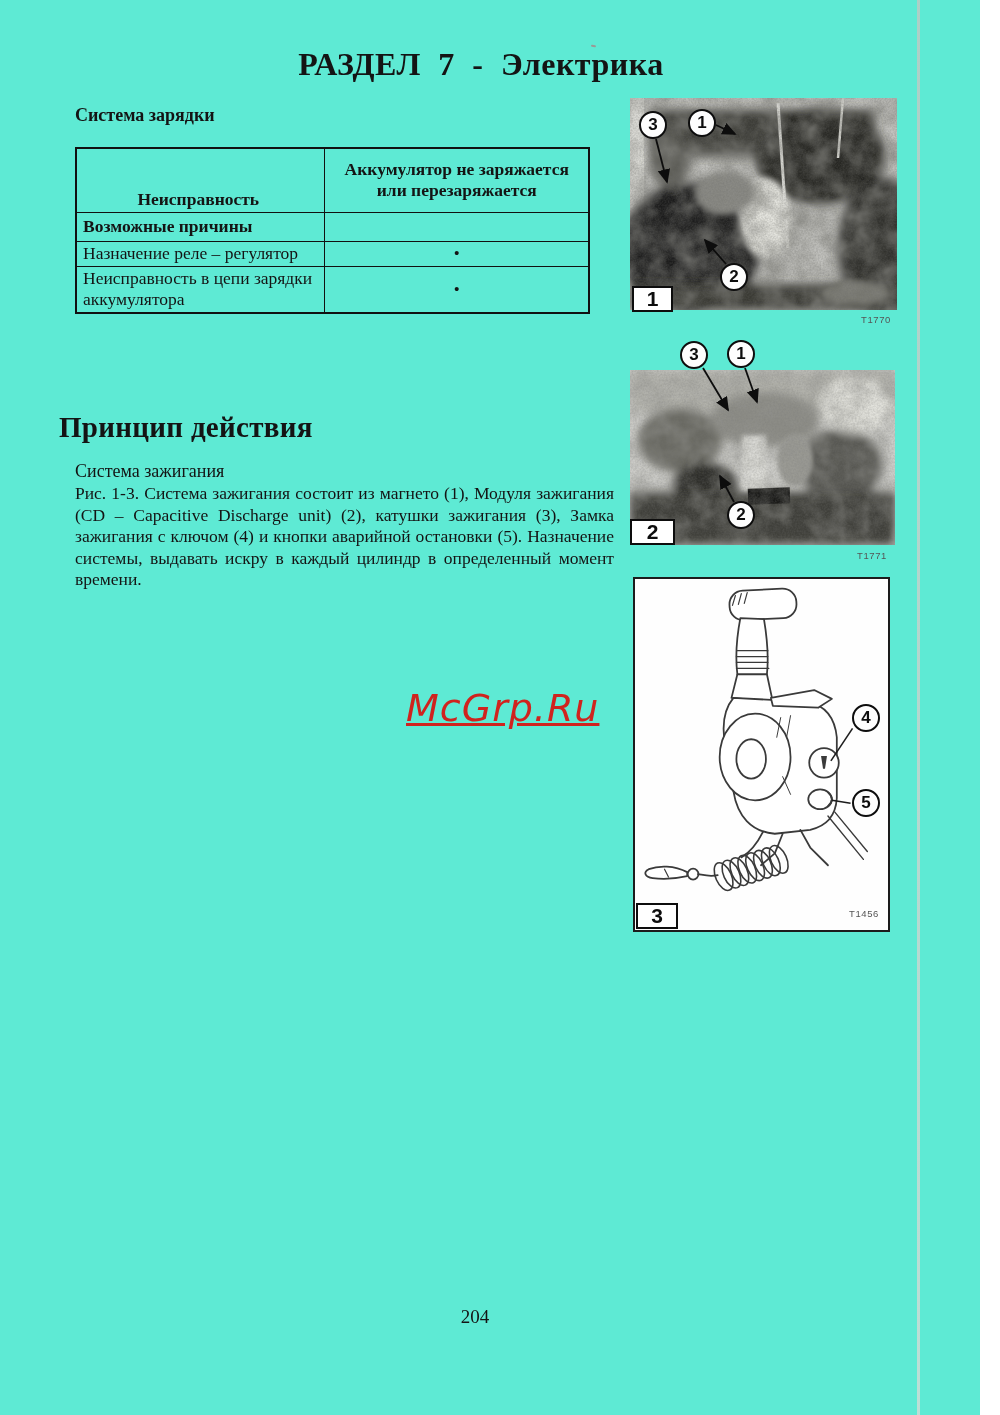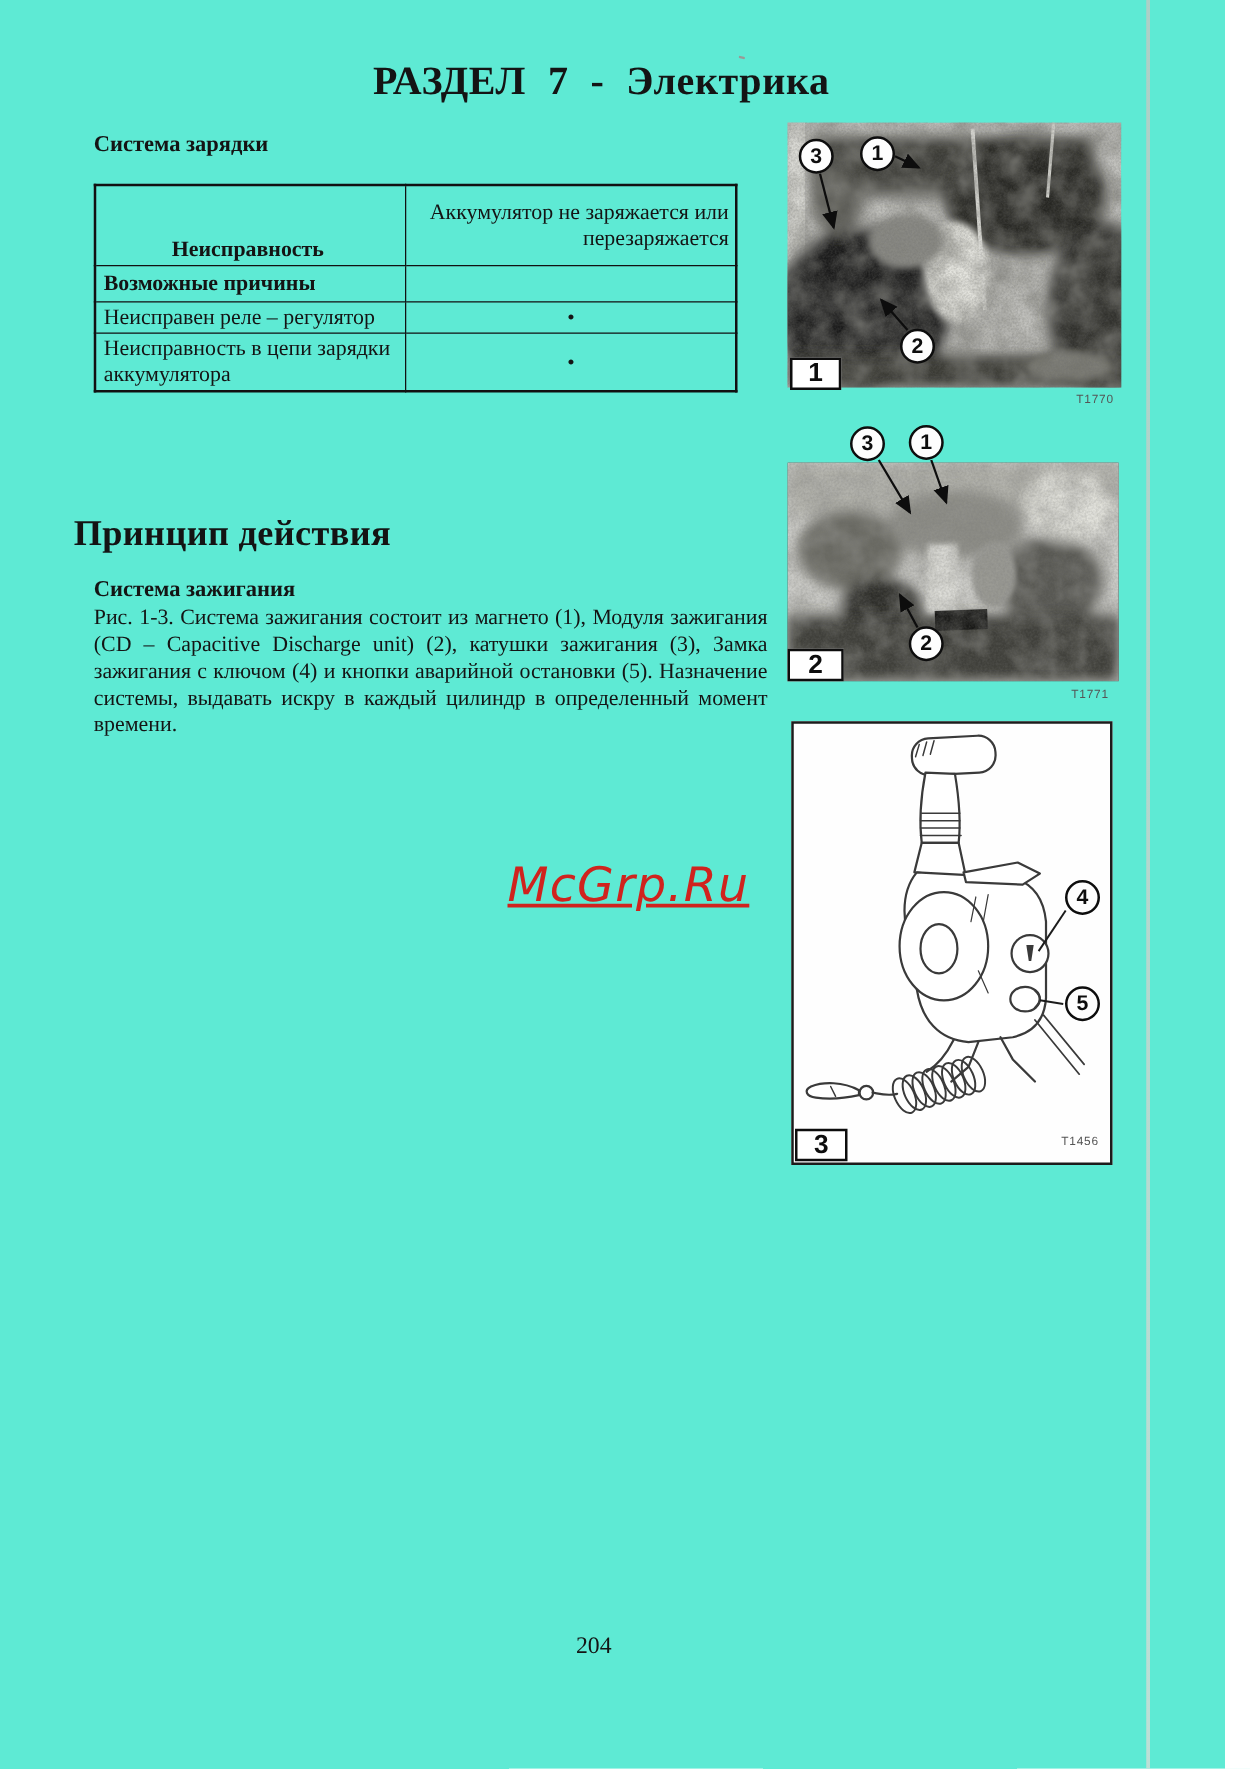--- a/index.html
+++ b/index.html
@@ -16,27 +16,27 @@
   .h-small{left:75px;top:105px;font-size:18px;font-weight:bold;}
   .fault-table{
     left:75px;top:147px;width:513px;border-collapse:collapse;table-layout:fixed;
     font-size:17.5px;line-height:21px;
   }
   .fault-table td{border:1.6px solid #111;padding:1px 5px 2px 6px;vertical-align:middle;}
   .fault-table{border:2.2px solid #111;}
   .fault-table .c1{width:248px;}
   .fault-table .c2{width:265px;}
   .hdr-fault{height:60px;text-align:center;vertical-align:bottom !important;font-weight:bold;padding-right:10px !important;}
-  .hdr-symptom{text-align:right;font-weight:normal;vertical-align:middle;}
+  .hdr-symptom{text-align:center;font-weight:bold;vertical-align:middle;}
   .row-causes td{font-weight:bold;height:25px;}
   .row-s{height:25px;}
   .row-d{height:46px;}
   .cell-mark{text-align:center;font-size:17px;}
   .h-large{left:59px;top:411px;font-size:29px;font-weight:bold;letter-spacing:0.3px;}
-  .h-sub{left:75px;top:461px;font-size:18px;font-weight:bold;}
+  .h-sub{left:75px;top:461px;font-size:18px;font-weight:normal;}
   .body-par{
     left:75px;top:483px;width:539px;margin:0;
     font-size:17.5px;line-height:21.6px;text-align:justify;
   }
   .watermark{
     left:406px;top:686px;font-family:"DejaVu Sans", sans-serif;
     font-style:italic;font-size:38px;letter-spacing:1px;text-decoration:underline;
   }
   .page-number{left:75px;top:1306px;width:800px;text-align:center;font-size:19px;}
   .scan-line{left:917px;top:0;width:3px;height:1415px;
@@ -81,21 +81,21 @@
     <tbody>
         <tr>
       <td class="hdr-fault">Неисправность</td>
       <td class="hdr-symptom">Аккумулятор не заряжается или перезаряжается</td>
     </tr>
     <tr class="row-causes">
       <td>Возможные причины</td>
       <td></td>
     </tr>
     <tr class="row-s">
-      <td>Неисправен реле – регулятор</td>
+      <td>Назначение реле – регулятор</td>
       <td class="cell-mark">•</td>
     </tr>
     <tr class="row-d">
       <td>Неисправность в цепи зарядки аккумулятора</td>
       <td class="cell-mark">•</td>
     </tr>
   </tbody>
     </table>
 
   <div class="abs h-large">Принцип действия</div>

